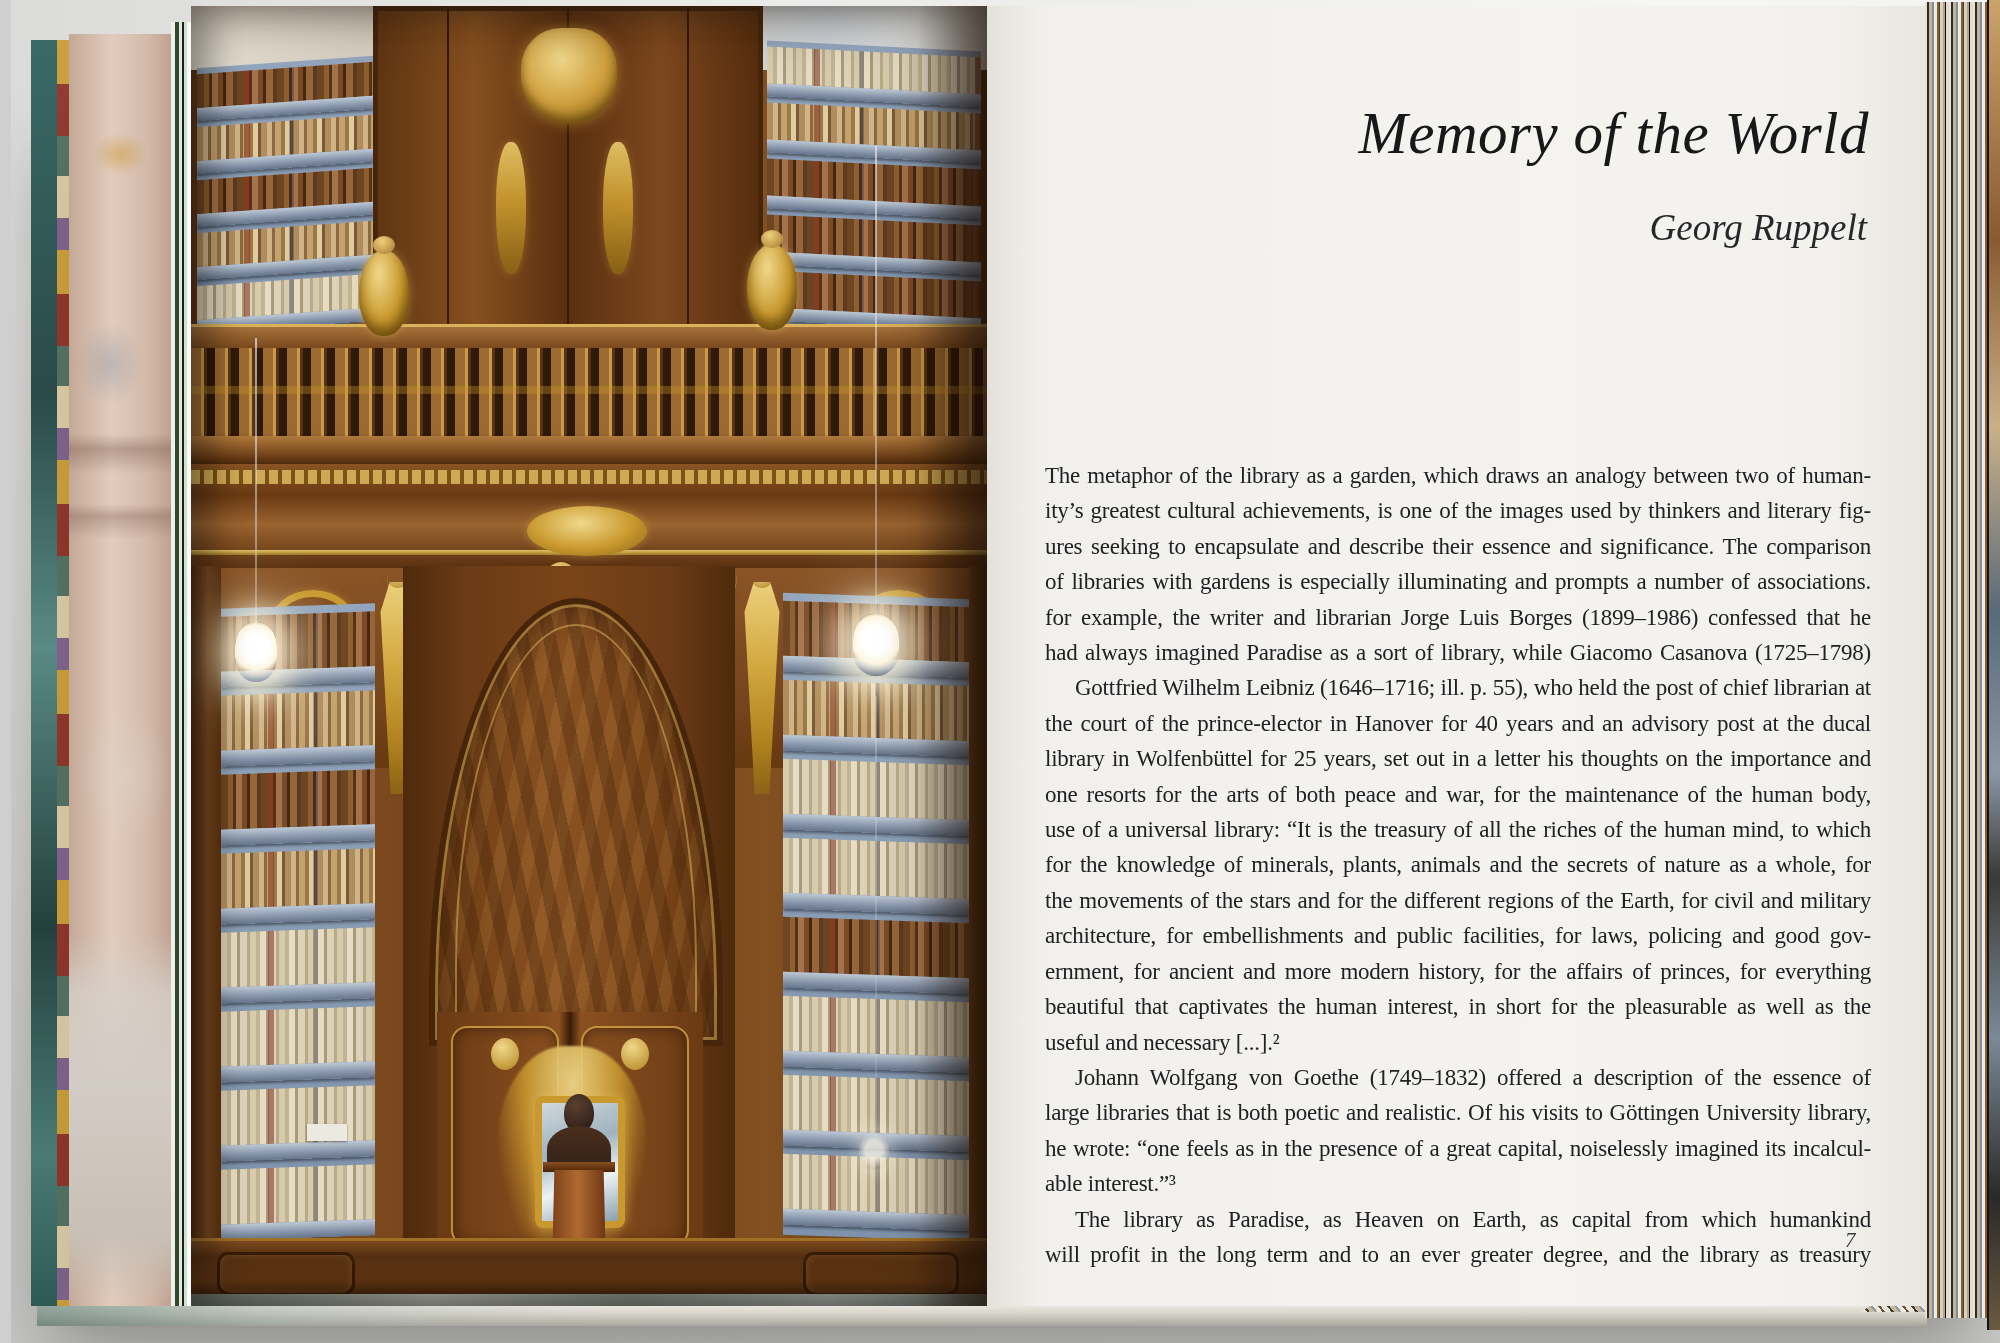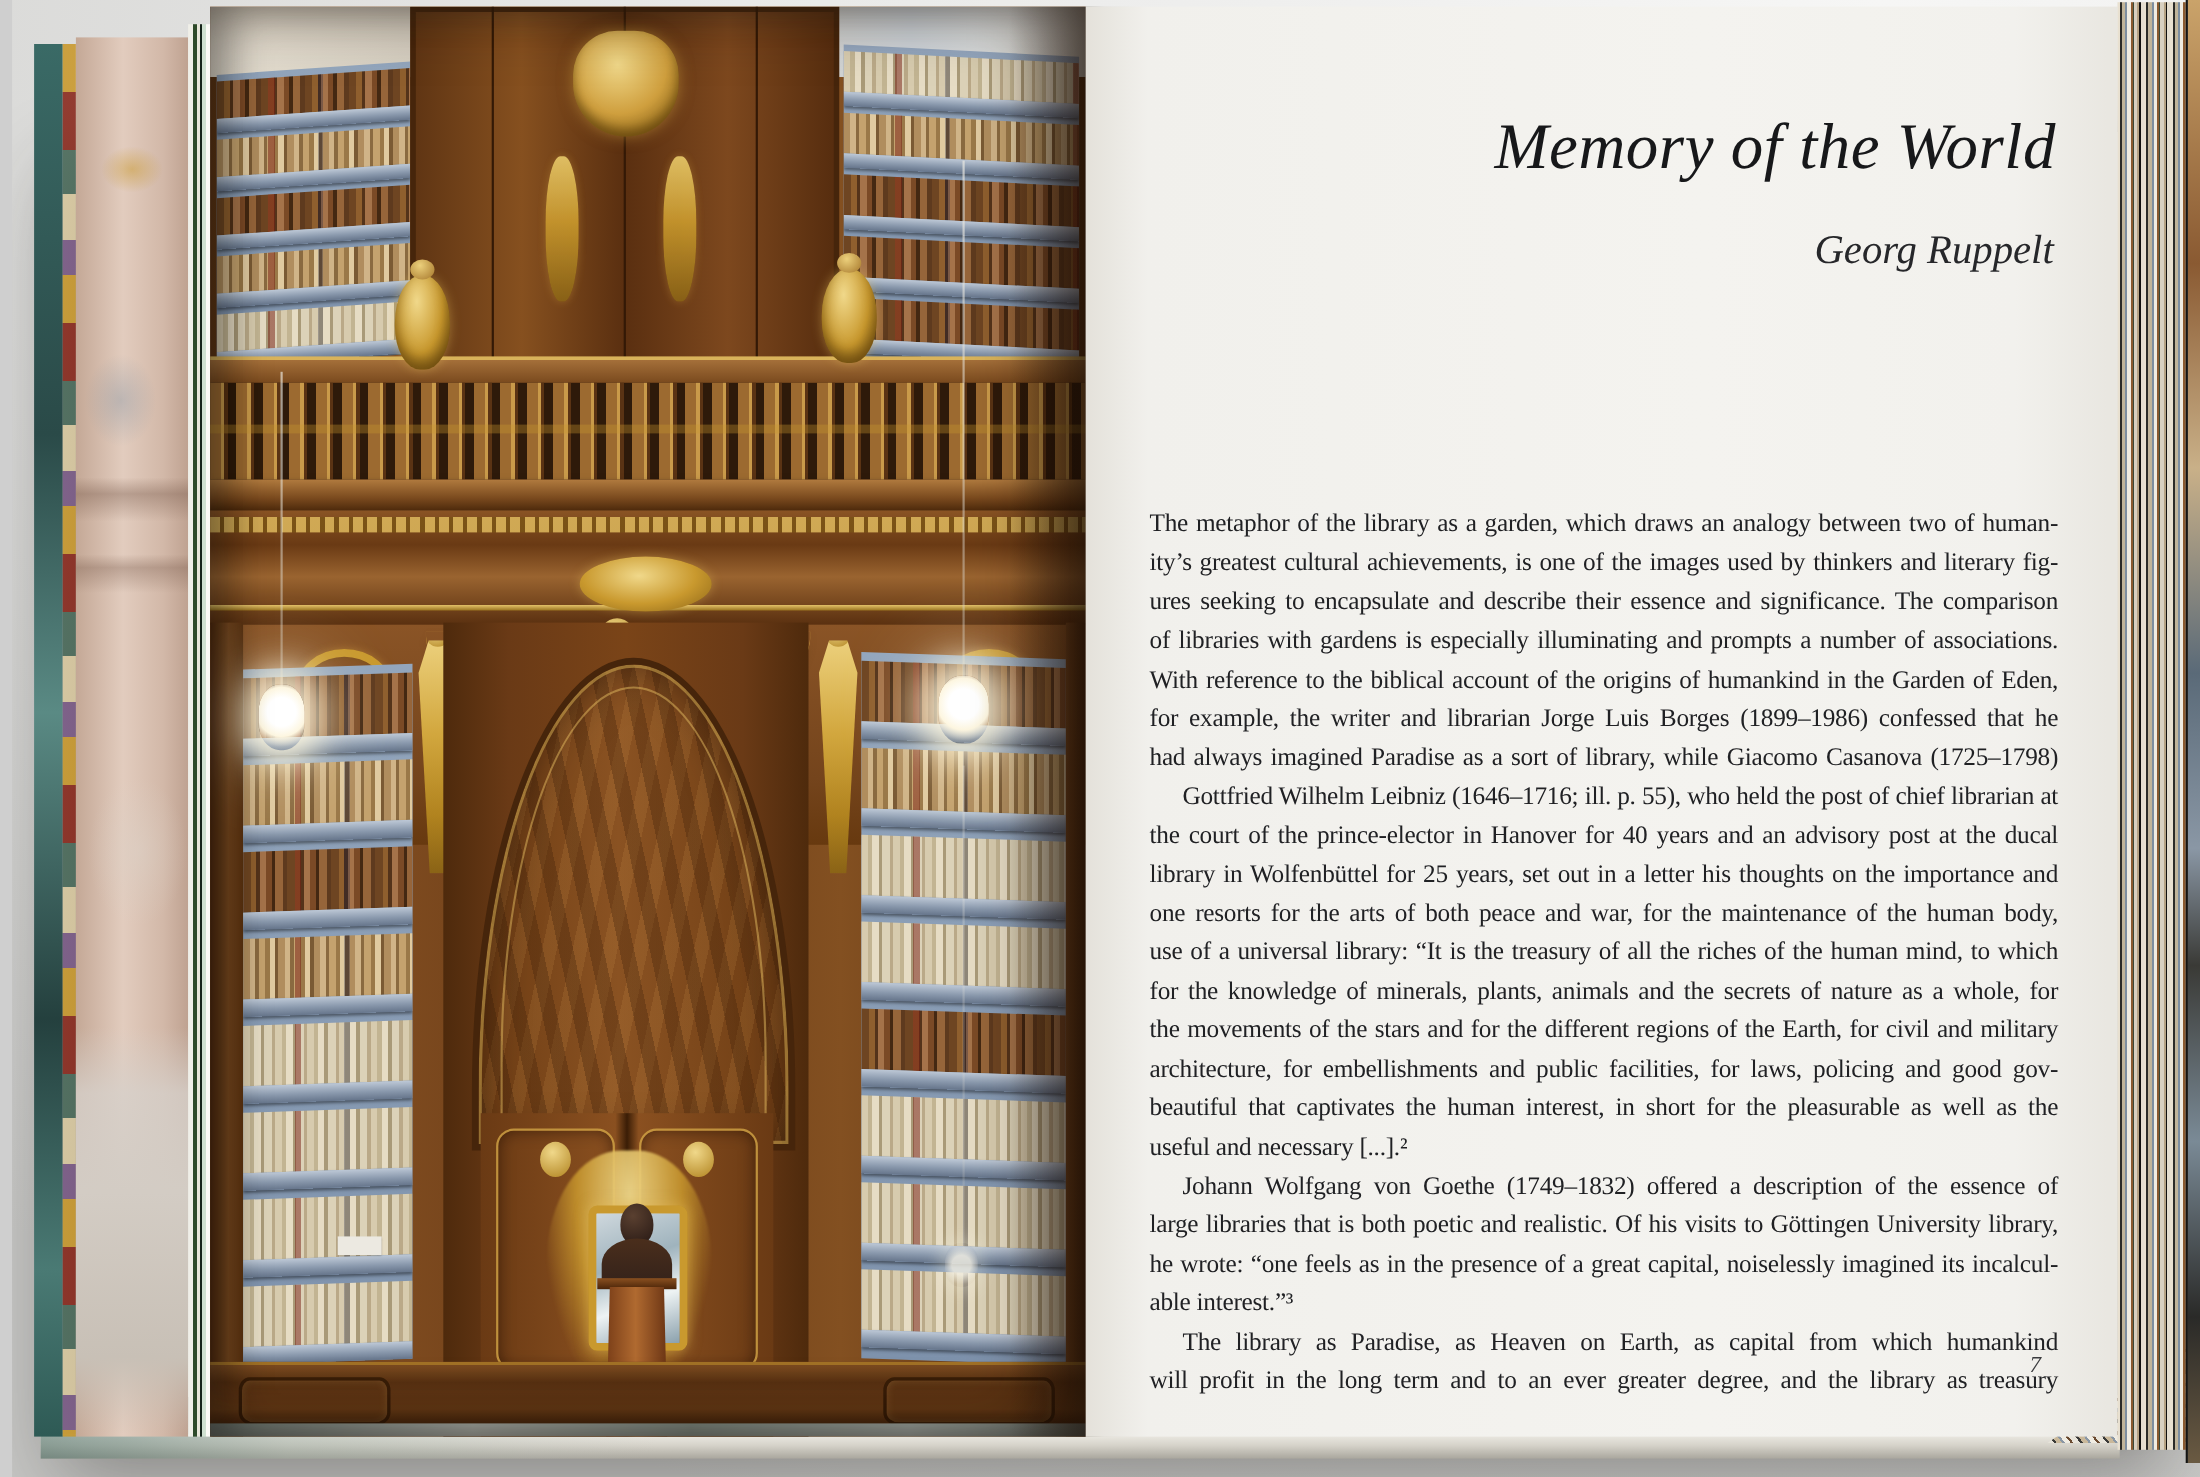--- a/index.html
+++ b/index.html
@@ -387,33 +387,33 @@
     <div class="title">Memory of the World</div>
     <div class="author">Georg Ruppelt</div>
 
 
     <div class="bodytext">
       <div>
           <div class="tl">The metaphor of the library as a garden, which draws an analogy between two of human-</div>
           <div class="tl">ity’s greatest cultural achievements, is one of the images used by thinkers and literary fig-</div>
           <div class="tl">ures seeking to encapsulate and describe their essence and significance. The comparison</div>
           <div class="tl">of libraries with gardens is especially illuminating and prompts a number of associations.</div>
-          <div class="tl">With reference to the biblical account of the origins of humankind in the Garden of Eden,</div>
           <div class="tl">for example, the writer and librarian Jorge Luis Borges (1899–1986) confessed that he</div>
           <div class="tl">had always imagined Paradise as a sort of library, while Giacomo Casanova (1725–1798)</div>
         </div>
       <div>
           <div class="tl ind">Gottfried Wilhelm Leibniz (1646–1716; ill. p. 55), who held the post of chief librarian at</div>
           <div class="tl">the court of the prince-elector in Hanover for 40 years and an advisory post at the ducal</div>
           <div class="tl">library in Wolfenbüttel for 25 years, set out in a letter his thoughts on the importance and</div>
           <div class="tl">one resorts for the arts of both peace and war, for the maintenance of the human body,</div>
           <div class="tl">use of a universal library: “It is the treasury of all the riches of the human mind, to which</div>
           <div class="tl">for the knowledge of minerals, plants, animals and the secrets of nature as a whole, for</div>
           <div class="tl">the movements of the stars and for the different regions of the Earth, for civil and military</div>
           <div class="tl">architecture, for embellishments and public facilities, for laws, policing and good gov-</div>
+          <div class="tl">ernment, for ancient and more modern history, for the affairs of princes, for everything</div>
           <div class="tl">beautiful that captivates the human interest, in short for the pleasurable as well as the</div>
           <div class="tl end">useful and necessary [...].²</div>
         </div>
       <div>
           <div class="tl ind">Johann Wolfgang von Goethe (1749–1832) offered a description of the essence of</div>
           <div class="tl">large libraries that is both poetic and realistic. Of his visits to Göttingen University library,</div>
           <div class="tl">he wrote: “one feels as in the presence of a great capital, noiselessly imagined its incalcul-</div>
           <div class="tl end">able interest.”³</div>
         </div>
       <div>

